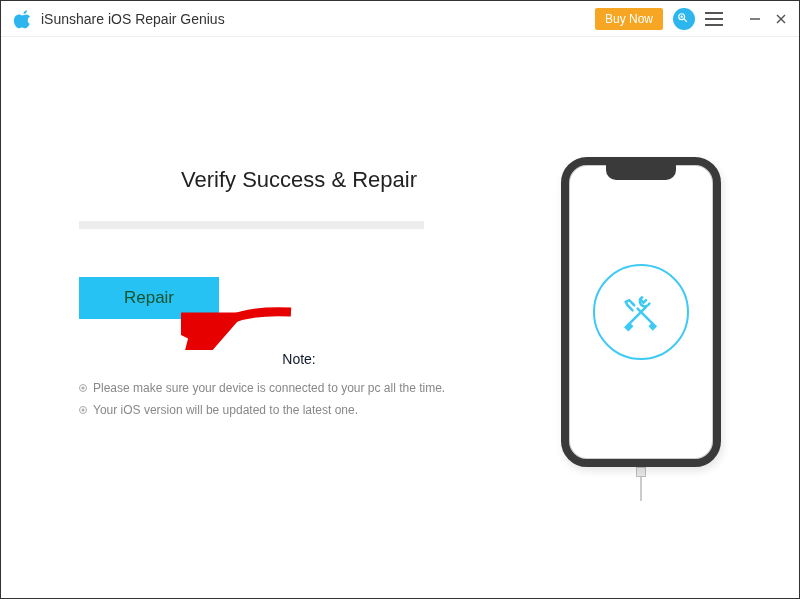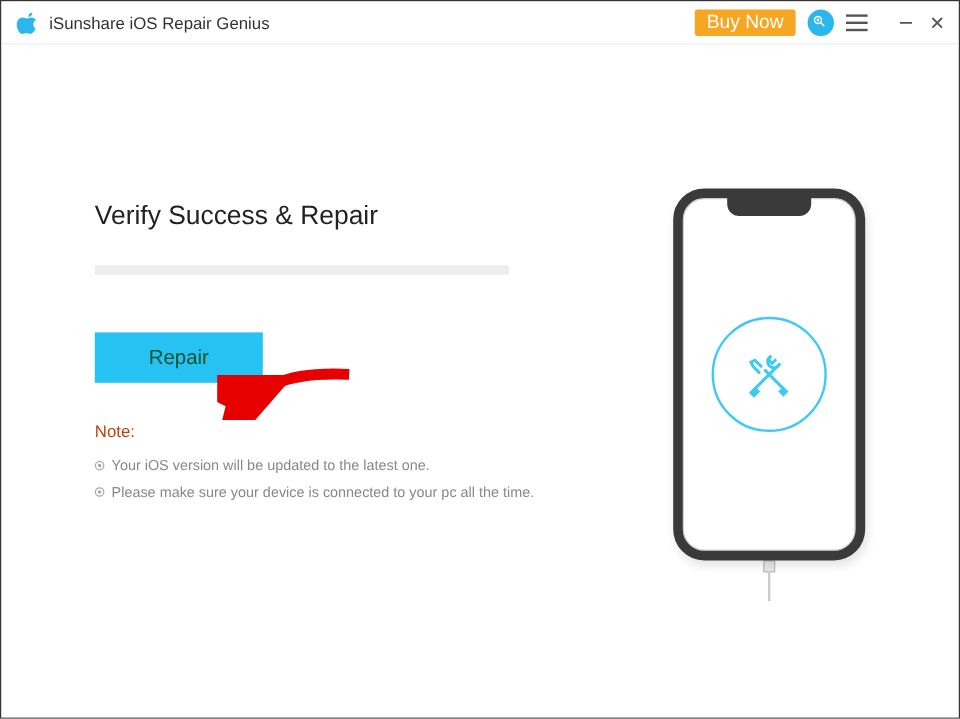--- a/index.html
+++ b/index.html
@@ -2,32 +2,32 @@
 <html><head>
 <meta charset="utf-8">
 <style>
   * { margin: 0; padding: 0; box-sizing: border-box; }
   html, body { width: 800px; height: 599px; font-family: "Segoe UI", Arial, sans-serif; background: #fff; }
   .window { width: 800px; height: 599px; border: 1px solid #333; background: #fff; position: relative; }
   .titlebar { height: 36px; display: flex; align-items: center; padding: 0 10px 0 12px; border-bottom: 1px solid #eee; }
   .logo { width: 20px; height: 20px; margin-right: 8px; display: flex; align-items: center; justify-content: center; }
   .app-title { font-size: 14px; color: #333; flex: 0 0 auto; }
   .spacer { flex: 1; }
-  .buy-now { background: #f6a623; color: #fff; font-size: 16px; padding: 2px 10px; border-radius: 2px; margin-right: 10px; line-height: 18px; cursor: pointer; }
+  .buy-now { background: #f6a623; color: #fff; font-size: 12px; padding: 2px 10px; border-radius: 2px; margin-right: 10px; line-height: 18px; cursor: pointer; }
   .round-btn { width: 22px; height: 22px; border-radius: 50%; background: #2db6ed; color: #fff; display: flex; align-items: center; justify-content: center; margin-right: 10px; cursor: pointer; }
   .hamburger { width: 18px; height: 14px; display: flex; flex-direction: column; justify-content: space-between; margin-right: 14px; cursor: pointer; }
   .hamburger span { height: 2px; background: #555; }
   .win-btn { width: 16px; height: 16px; margin-left: 10px; cursor: pointer; display: flex; align-items: center; justify-content: center; color: #555; font-size: 14px; }
-  .content { position: absolute; top: 36px; bottom: 0; left: 0; right: 0; }
+  .content { position: absolute; top: 36px; bottom: 0; left: 0; right: 0; text-align: center; }
   .main { position: absolute; left: 78px; top: 130px; width: 440px; }
   .heading { font-size: 22px; color: #222; font-weight: 500; margin-bottom: 28px; }
   .progress { width: 345px; height: 8px; background: #ededed; margin-bottom: 48px; }
   .repair-btn { width: 140px; height: 42px; background: #25c2f3; color: #14532d; font-size: 17px; display: flex; align-items: center; justify-content: center; cursor: pointer; }
   .arrow { position: absolute; left: 180px; top: 263px; pointer-events: none; }
-  .note-title { color: #c2410c; font-size: 14px; margin-top: 32px; margin-bottom: 10px; }
+  .note-title { color: #0f172a; font-size: 14px; margin-top: 32px; margin-bottom: 10px; }
   .note-line { color: #888; font-size: 12px; line-height: 22px; display: flex; align-items: center; }
   .bullet { width: 8px; height: 8px; border: 1px solid #aaa; border-radius: 50%; margin-right: 6px; position: relative; flex-shrink: 0; }
   .bullet::after { content: ""; width: 3px; height: 3px; background: #aaa; border-radius: 50%; position: absolute; top: 50%; left: 50%; transform: translate(-50%,-50%); }
   .phone-wrap { position: absolute; right: 78px; top: 120px; width: 160px; }
   .phone { width: 160px; height: 310px; border: 8px solid #3a3a3a; border-radius: 26px; background: #fff; position: relative; box-shadow: inset 0 0 0 1px #ccc, 2px 4px 8px rgba(0,0,0,0.1); display: flex; align-items: center; justify-content: center; }
   .notch { position: absolute; top: -1px; left: 50%; transform: translateX(-50%); width: 70px; height: 16px; background: #3a3a3a; border-radius: 0 0 10px 10px; }
   .tool-circle { width: 96px; height: 96px; border: 2px solid #3fc9f5; border-radius: 50%; display: flex; align-items: center; justify-content: center; color: #3fc9f5; }
   .cable { width: 12px; height: 34px; margin: 0 auto; display: flex; flex-direction: column; align-items: center; }
   .cable .plug { width: 10px; height: 10px; background: #e8e8e8; border: 1px solid #bbb; }
   .cable .wire { width: 2px; flex: 1; background: #ccc; }
@@ -74,25 +74,25 @@
 
   <div class="content">
 
     <div class="main">
       <div class="heading">Verify Success &amp; Repair</div>
       <div class="progress"></div>
       <div class="repair-btn">Repair</div>
       <div class="note-title">Note:</div>
       <div class="note-line">
         <span class="bullet"></span>
-        <span>Your iOS version will be updated to the latest one.</span>
+        <span>Please make sure your device is connected to your pc all the time.</span>
       </div>
       <div class="note-line">
         <span class="bullet"></span>
-        <span>Please make sure your device is connected to your pc all the time.</span>
+        <span>Your iOS version will be updated to the latest one.</span>
       </div>
     </div>
 
     <svg class="arrow" width="120" height="50">
       <defs>
         <marker id="ah" markerWidth="14" markerHeight="14" refX="3" refY="6" orient="auto">
           <path d="M12 1 L1 6 L12 11 L8 6 Z" fill="#e60000"></path>
         </marker>
       </defs>
       <path d="M110 12 Q70 10 48 20" stroke="#e60000" stroke-width="9" fill="none" marker-end="url(#ah)"></path>

